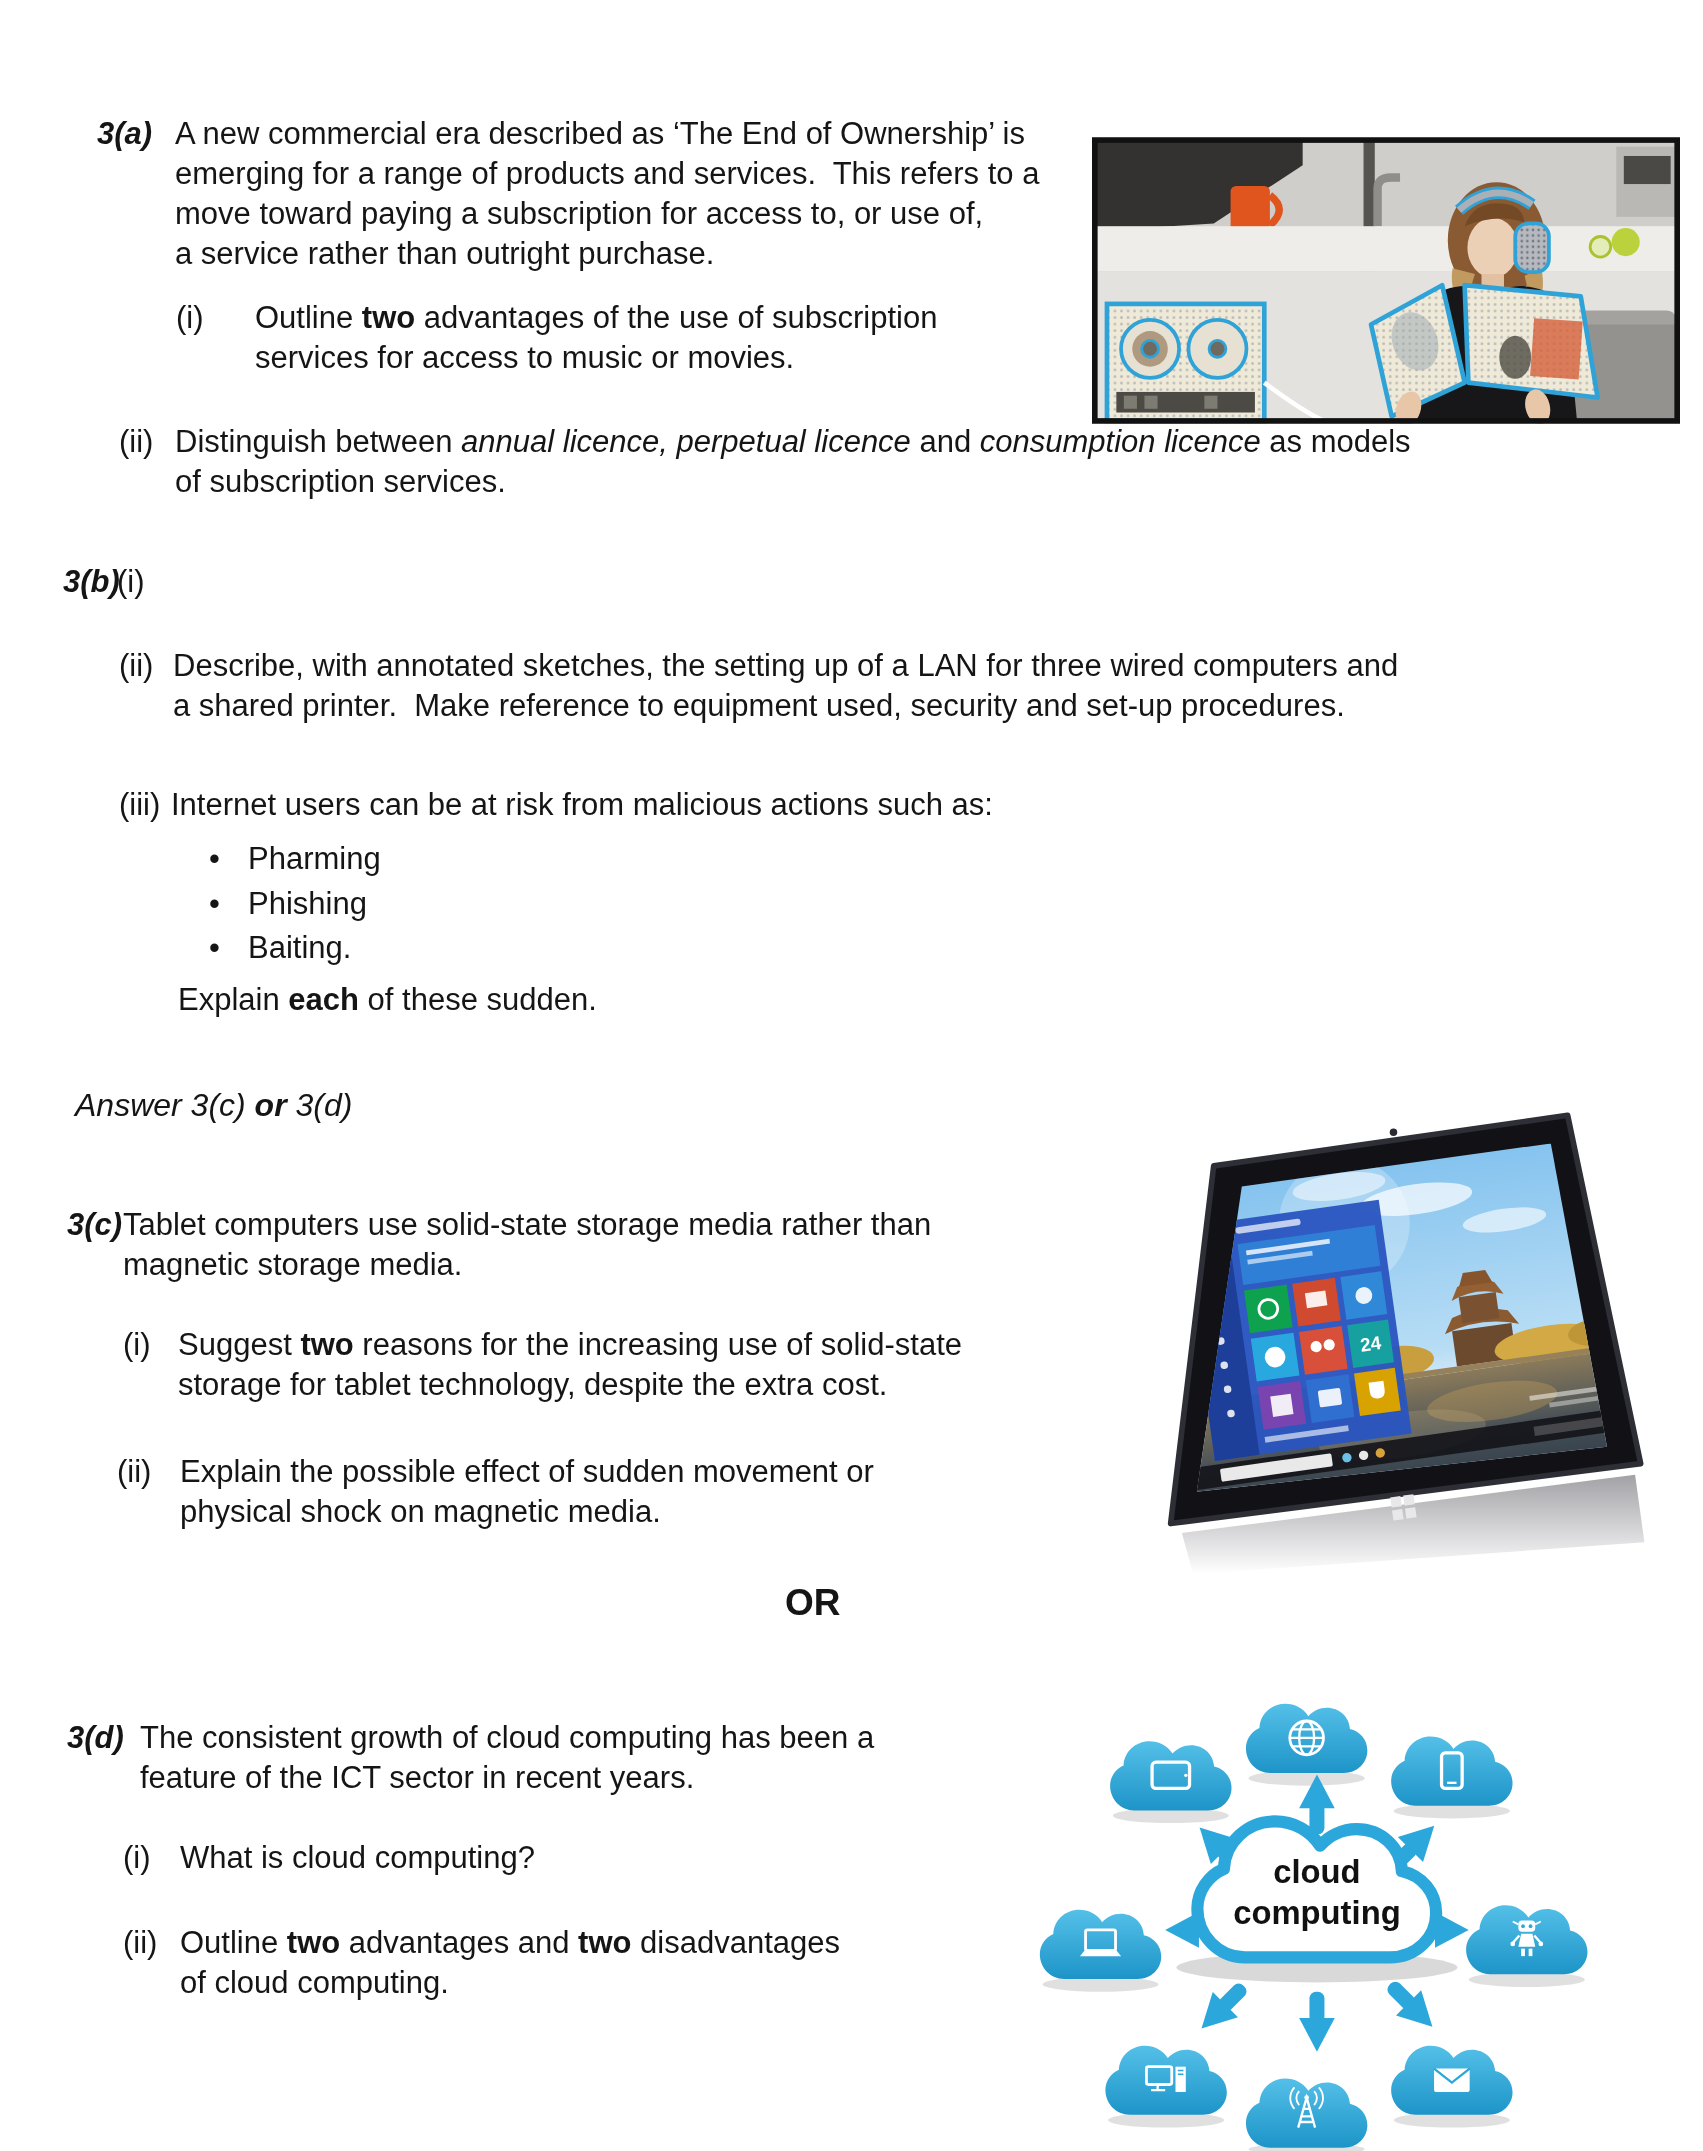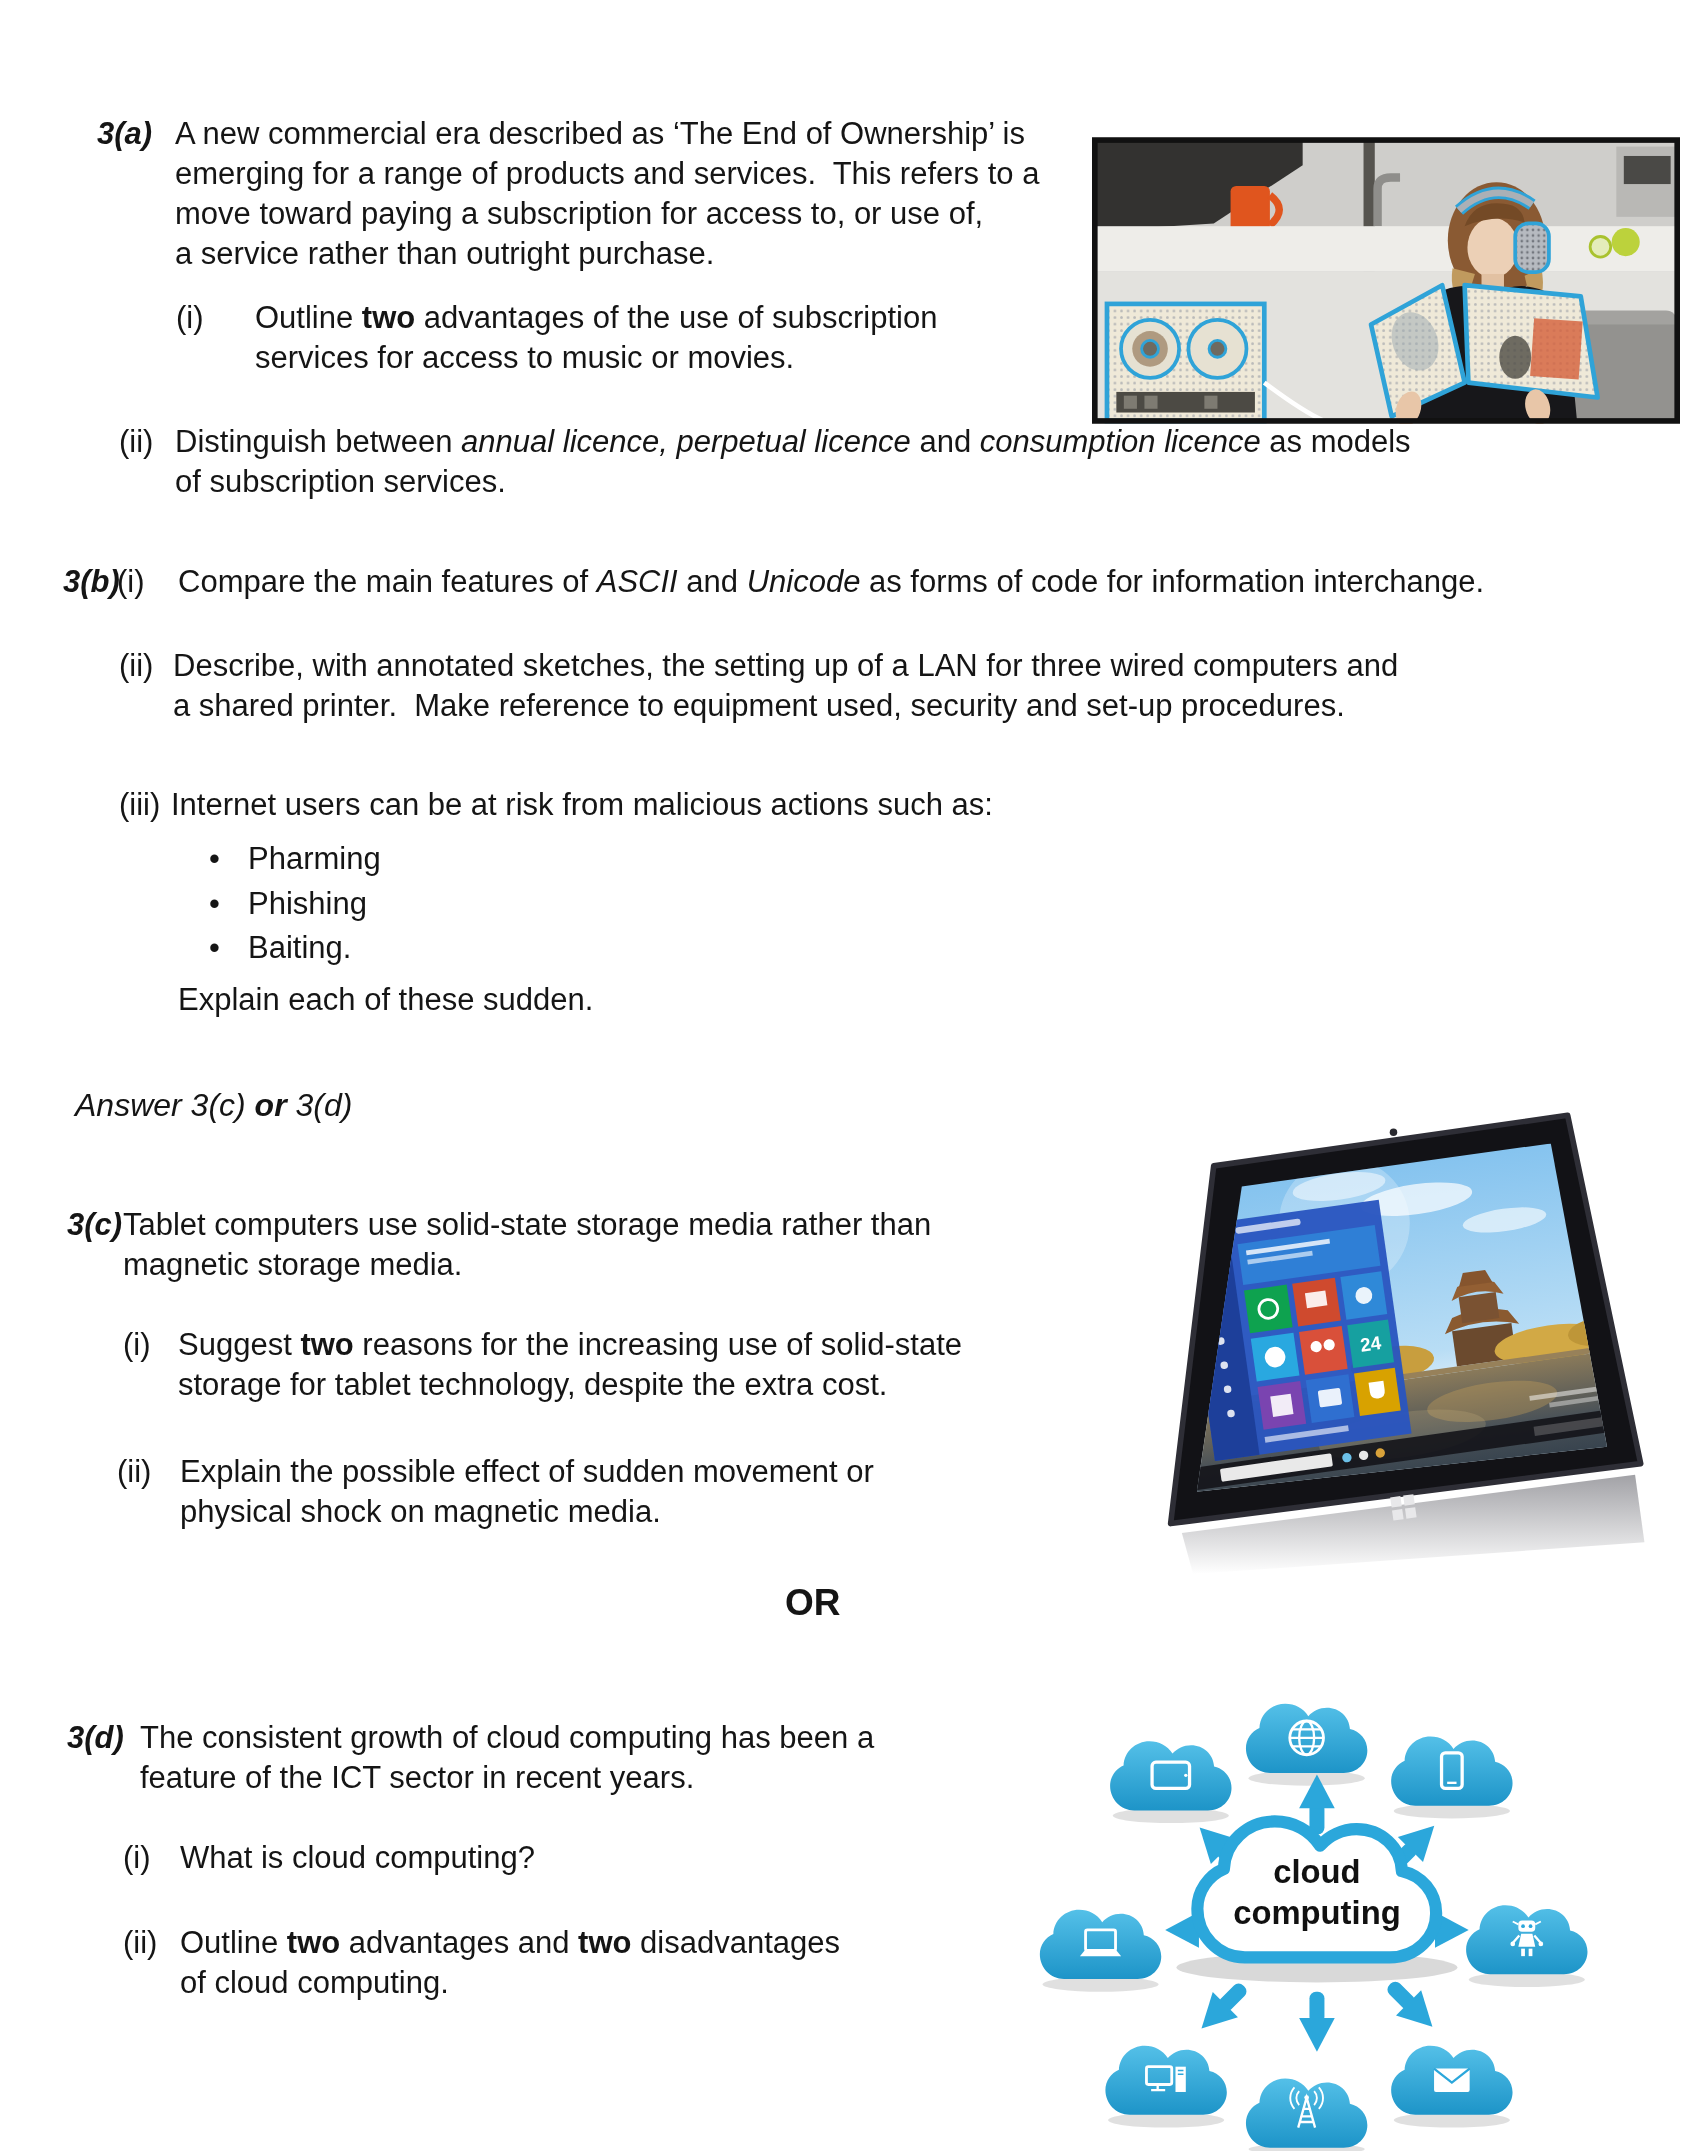--- a/index.html
+++ b/index.html
@@ -30,37 +30,36 @@
   <span class="t" style="left:176px;top:298px">(i)</span>
   <span class="t" style="left:255px;top:298px"><span>Outline </span><span style="font-weight: 700;">two</span><span> advantages of the use of subscription
 services for access to music or movies.</span></span>
 
   <span class="t" style="left:119px;top:422px">(ii)</span>
   <span class="t" style="left:175px;top:422px"><span>Distinguish between </span><span style="font-style: italic;">annual licence, perpetual licence</span><span> and </span><span style="font-style: italic; text-align: right;">consumption licence</span><span> as models
 of subscription services.</span></span>
 
   <span class="t bi" style="left:63px;top:562px">3(b)</span>
   <span class="t" style="left:117px;top:562px">(i)</span>
-  <span class="t" style="left:178px;top:562px"><span>Compare the main features of </span><span style="font-style: italic;">ASCII</span><span> and </span><span style="font-style: italic;">Unicode</span><span> as forms of code for information interchange.</span></span>
 
   <span class="t" style="left:119px;top:646px">(ii)</span>
   <span class="t" style="left:173px;top:646px"><span>Describe, with annotated sketches, the setting up of a LAN for three wired computers and
 a shared printer.  Make reference to equipment used, security and set-up procedures.</span></span>
 
   <span class="t" style="left:119px;top:785px">(iii)</span>
   <span class="t" style="left:171px;top:785px">Internet users can be at risk from malicious actions such as:</span>
 
   <span class="t" style="left:209px;top:839px">•</span>
   <span class="t" style="left:248px;top:839px">Pharming</span>
   <span class="t" style="left:209px;top:884px">•</span>
   <span class="t" style="left:248px;top:884px">Phishing</span>
   <span class="t" style="left:209px;top:928px">•</span>
   <span class="t" style="left:248px;top:928px">Baiting.</span>
 
-  <span class="t" style="left:178px;top:980px"><span>Explain </span><span style="font-weight: 400;">each</span><span> of these sudden.</span></span>
+  <span class="t" style="left:178px;top:980px"><span>Explain </span><span style="font-weight: 700;">each</span><span> of these sudden.</span></span>
 
   <span class="t ans-line" style="left:75px;top:1085px"><span style="font-style: italic;">Answer 3(c) </span><span style="font-weight: 700; font-style: italic;">or</span><span style="font-style: italic;"> 3(d)</span></span>
 
   <span class="t bi" style="left:67px;top:1205px">3(c)</span>
   <span class="t" style="left:123px;top:1205px"><span>Tablet computers use solid-state storage media rather than
 magnetic storage media.</span></span>
 
   <span class="t" style="left:123px;top:1325px">(i)</span>
   <span class="t" style="left:178px;top:1325px"><span>Suggest </span><span style="font-weight: 700;">two</span><span> reasons for the increasing use of solid-state
 storage for tablet technology, despite the extra cost.</span></span>

